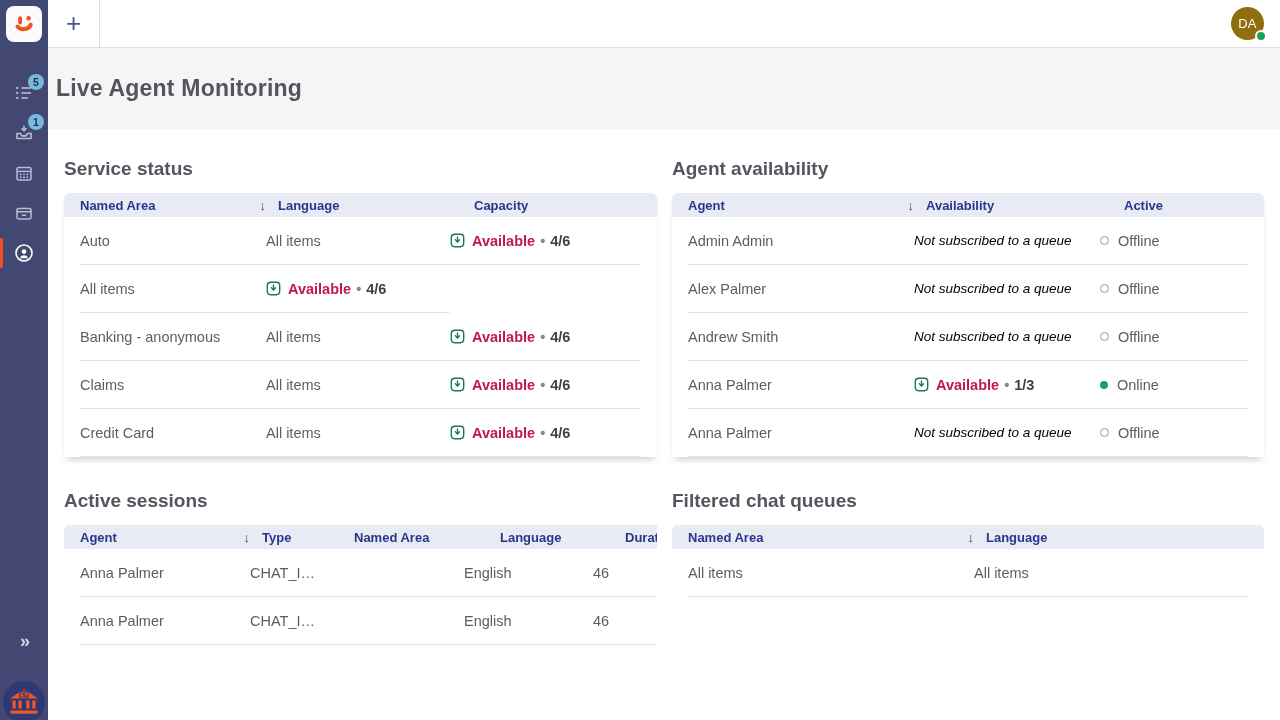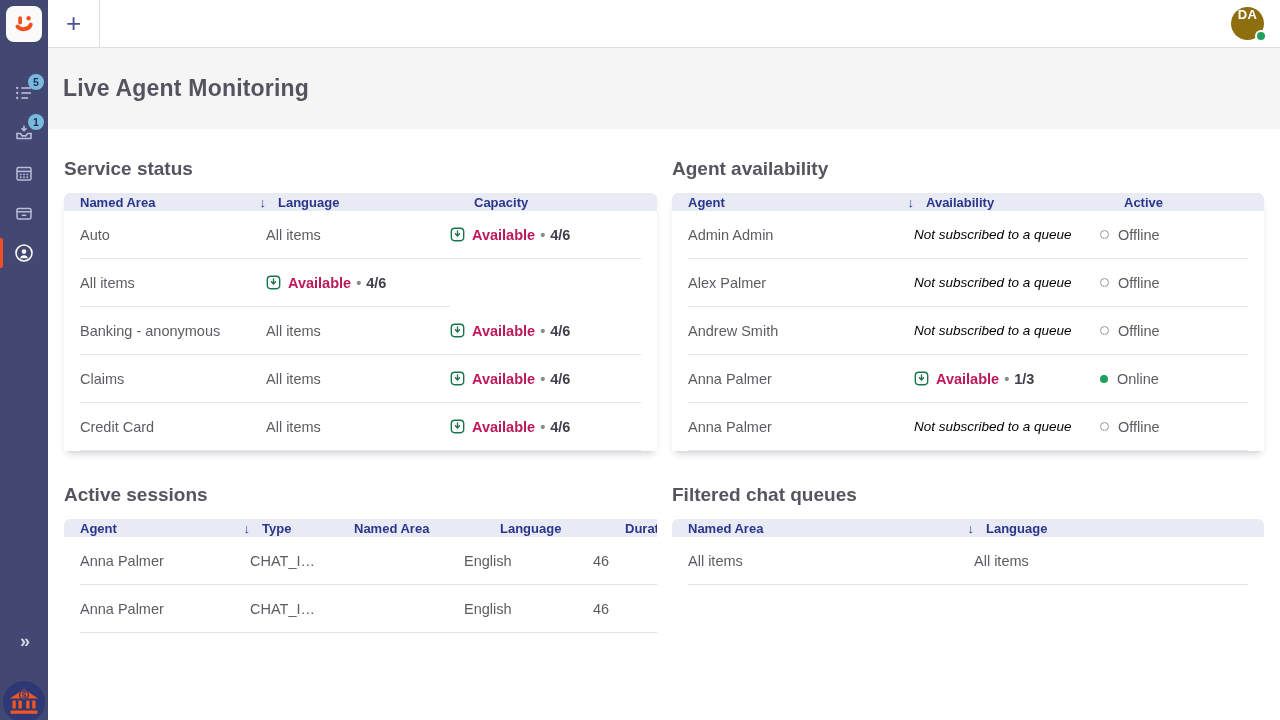--- a/index.html
+++ b/index.html
@@ -44,36 +44,36 @@
   .main { margin-left:48px; }
   .topbar { height:48px; background:#fff; border-bottom:1px solid #DEDEE3; display:flex; align-items:stretch; }
   .newtab-btn {
     width:52px; background:none; border:none; border-right:1px solid #DEDEE3;
     font-size:26px; font-weight:400; color:#4A5295; cursor:pointer;
     display:flex; align-items:center; justify-content:center; font-family:inherit;
   }
   .topbar-spacer { flex:1; }
   .avatar {
     width:33px; height:33px; border-radius:50%; background:#8E6E0F; color:#fff;
-    font-weight:bold; font-size:13px; display:flex; align-items:flex-start; justify-content:center;
+    font-weight:normal; font-size:13px; display:flex; align-items:center; justify-content:center;
     position:relative; margin:7px 16px 0 0; cursor:pointer; letter-spacing:0.3px;
   }
   .presence-dot {
     position:absolute; right:-3px; bottom:-2px; width:12px; height:12px; border-radius:50%;
     background:#1FA15B; border:2px solid #fff;
   }
   .title-band { height:81px; background:#F5F5F6; display:flex; align-items:center; }
-  .page-title { margin:0 0 0 15px; font-size:23px; font-weight:bold; color:#54545E; letter-spacing:0.2px; }
+  .page-title { margin:0 0 0 8px; font-size:23px; font-weight:bold; color:#54545E; letter-spacing:0.2px; }
   
   .content { padding:29px 16px 0; background:#fff; }
   .panel-grid { display:grid; grid-template-columns:593px 592px; column-gap:15px; row-gap:33px; }
   .panel h2 { margin:0 0 13px; font-size:19px; font-weight:bold; color:#55555F; }
   
   .thead {
-    display:grid; align-items:center; height:18px; padding:0 16px; column-gap:12px;
+    display:grid; align-items:center; height:24px; padding:0 16px; column-gap:12px;
     background:#E8EAF4; border-radius:6px 6px 0 0;
     color:#2A368C; font-weight:bold; font-size:13px;
   }
   .th { display:flex; align-items:center; white-space:nowrap; overflow:hidden; }
   .th.sortable { justify-content:space-between; }
   .sort-icon { font-weight:bold; font-size:13px; margin-left:8px; }
   .trow { display:grid; padding:0 16px; height:48px; cursor:pointer; }
   .td {
     display:flex; align-items:center; border-bottom:1px solid #E3E3E8;
     color:#5C5C66; font-size:14.5px; white-space:nowrap; overflow:hidden;

